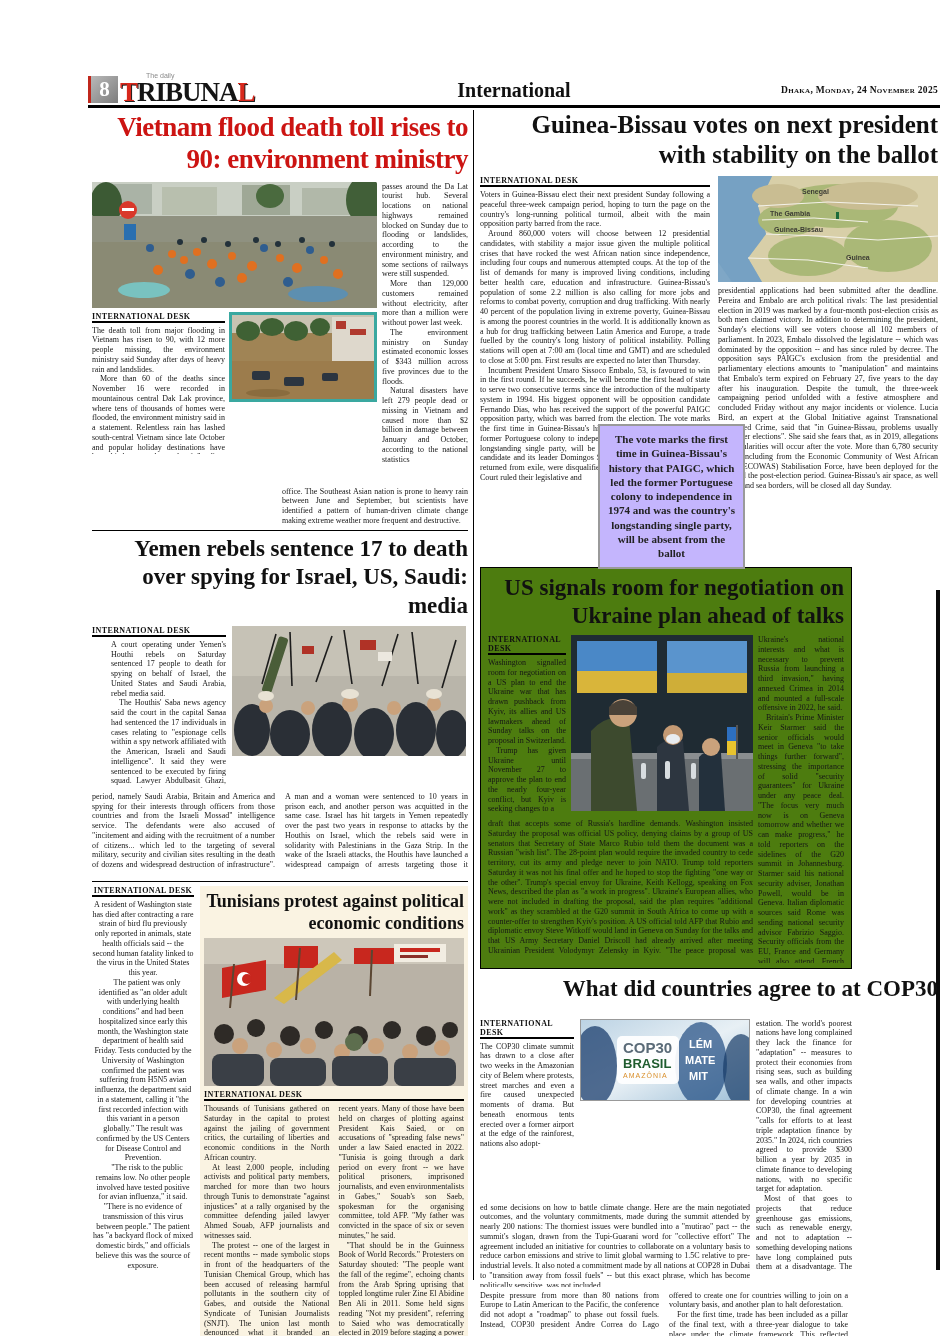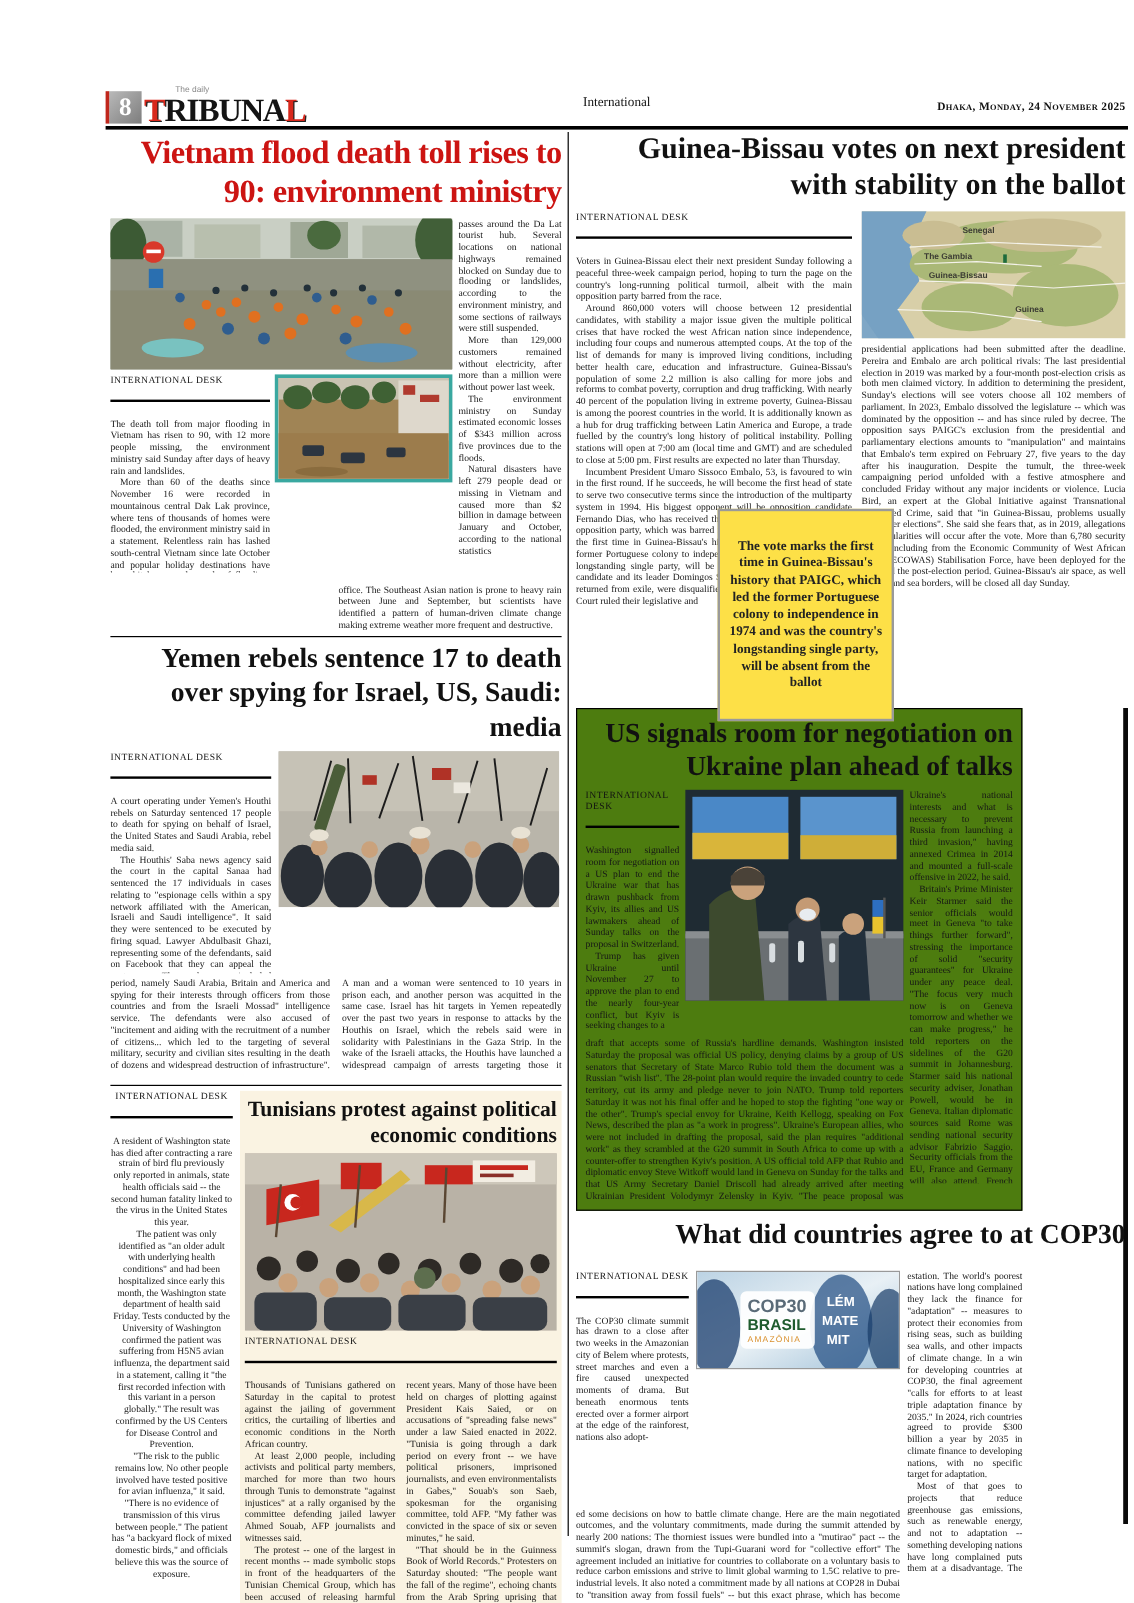--- a/index.html
+++ b/index.html
@@ -7,69 +7,69 @@
         font-family:"Liberation Serif",serif;color:#111;}
   
   #hdr{position:absolute;left:88px;top:76px;width:852px;height:30px;}
   #hdr .rule{position:absolute;left:0;right:0;top:29px;height:3px;background:#000;}
   .pagebox{position:absolute;left:0;top:0;width:27px;height:27px;background:linear-gradient(135deg,#b9b9b9,#7d7d7d);
            color:#fff;font-weight:bold;font-size:21px;text-align:center;line-height:27px;border-left:3px solid #c0271c;}
   .logo{position:absolute;left:32px;top:-4px;line-height:1;}
   .logo .daily{display:block;font-family:"Liberation Sans",sans-serif;font-size:7px;color:#8a8a8a;margin-left:26px;}
   .logo .trib{font-family:"Liberation Serif",serif;font-weight:900;font-size:27px;letter-spacing:-1px;color:#141414;}
   .logo .trib .rd{color:#d8281c;text-shadow:1px 1px 0 #222;}
-  .section-title{position:absolute;left:0;right:0;top:3px;text-align:center;font-weight:normal;font-size:11px;}
+  .section-title{position:absolute;left:0;right:0;top:3px;text-align:center;font-weight:bold;font-size:20px;}
   .dateline{position:absolute;right:2px;top:9px;font-variant:small-caps;font-weight:bold;font-size:9.5px;letter-spacing:.3px;}
   
   .center-div{position:absolute;left:473px;top:110px;width:1px;height:1170px;background:#000;}
   .edge-bar{position:absolute;left:936px;top:590px;width:4px;height:680px;background:#0a0a0a;}
   
   .half-left{position:absolute;left:92px;top:110px;width:376px;}
   .half-right{position:absolute;left:480px;top:108px;width:458px;}
-  .kicker{font-weight:normal;font-size:8px;letter-spacing:.4px;text-transform:uppercase;
-          border-bottom:2px solid #000;padding-bottom:12px;margin-bottom:14px;font-family:"Liberation Serif",serif;}
+  .kicker{font-weight:bold;font-size:8px;letter-spacing:.4px;text-transform:uppercase;
+          border-bottom:2px solid #000;padding-bottom:0;margin-bottom:3px;font-family:"Liberation Serif",serif;}
   .bodytext{font-size:8px;line-height:1.22;text-align:justify;overflow:hidden;color:#161616;}
   .para{margin:0;text-indent:8px;}
   .para:first-child{text-indent:0;}
   .h-serif{font-family:"Liberation Serif",serif;font-weight:bold;text-align:right;margin:0;}
   .hrule{border:none;border-top:1.5px solid #000;margin:5px 0 4px 0;}
   .photo{display:block;}
   
   .vn-h{font-size:27px;line-height:1.18;color:#cc1412;letter-spacing:-.5px;margin:2px 0 6px 0;}
   .vn-row{display:flex;gap:5px;}
   .vn-left{width:285px;}
   .vn-inner{display:flex;gap:4px;margin-top:4px;}
   .vn-col1{width:133px;}
   .vn-col1 .bodytext{height:128px;}
   .vn-col2{width:86px;height:302px;}
   .vn-col3{margin:3px 0 0 190px;width:186px;height:38px;}
   .vn-inset{border:3px solid #3aa8a0;}
   
   .ym-h{font-size:23px;line-height:1.25;margin:3px 0 5px 0;}
   .ym-row{display:flex;gap:6px;}
   .ym-col1{width:134px;}
-  .ym-col1 .bodytext{height:148px;}
+  .ym-col1 .bodytext{height:148px;margin-left:19px;}
   .ym-bottom{column-count:2;column-gap:10px;height:84px;margin-top:4px;}
   
   .bl-row{display:flex;gap:6px;margin-top:4px;}
   .bf-col{width:102px;}
   .bf-h{font-size:15px;line-height:1.15;margin:2px 0 4px 0;}
   .bf-body{height:452px;text-align:center;}
   .tn-block{flex:1;background:#faf3e2;padding:4px 4px 2px 4px;}
   .tn-h{font-size:18px;line-height:1.2;margin:1px 0 4px 0;}
   .tn-cols{column-count:2;column-gap:9px;height:318px;margin-top:2px;}
   
   .gb-h{font-size:25px;line-height:1.2;margin:2px 0 6px 0;}
   .gb-wrap{position:relative;display:flex;gap:8px;}
   .gb-col1{width:230px;}
   .gb-col1 .bodytext{height:372px;}
   .gb-colB{width:220px;}
   .gb-col2{height:264px;margin-top:4px;}
-  .pullquote{position:absolute;left:118px;top:248px;width:133px;background:#fde047;border:2px solid #9a9a9a;
-             padding:22px 5px;font-weight:bold;font-size:11px;line-height:1.3;text-align:center;color:#222;}
+  .pullquote{position:absolute;left:118px;top:248px;width:133px;background:#c4b5fd;border:2px solid #9a9a9a;
+             padding:6px 5px;font-weight:bold;font-size:11px;line-height:1.3;text-align:center;color:#222;}
   
   .ua-block{background:#4d7c0f;border:1.5px solid #000;padding:5px 7px;margin-top:5px;width:356px;}
   .ua-h{font-size:23px;line-height:1.22;margin:1px 0 5px 0;}
   .ua-row{display:flex;gap:5px;}
   .ua-leftwrap{flex:1;}
   .ua-top{display:flex;gap:5px;}
   .ua-col1{width:78px;}
   .ua-col1 .bodytext{height:158px;}
   .ua-col2{height:138px;margin-top:3px;}
   .ua-col3{width:92px;height:328px;}

